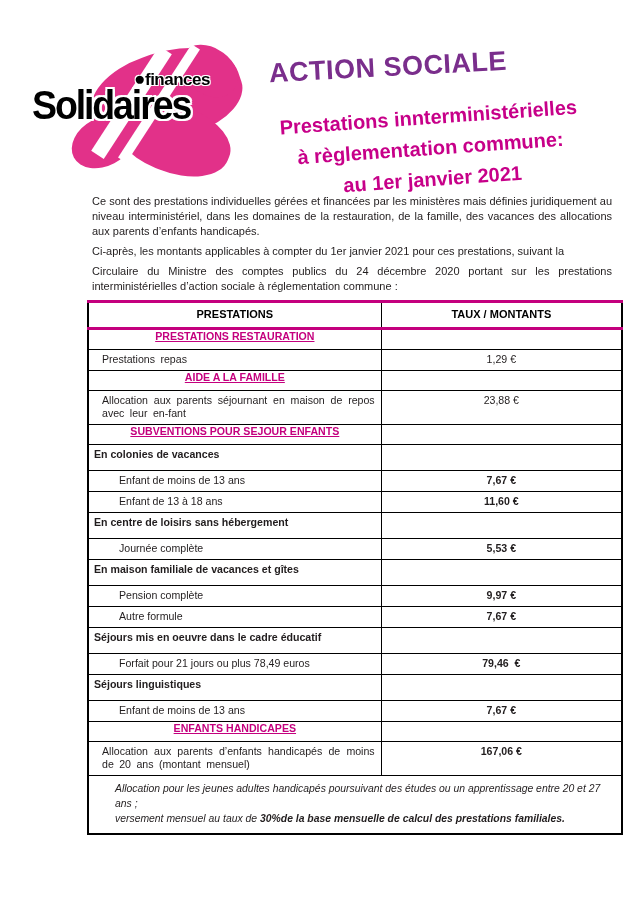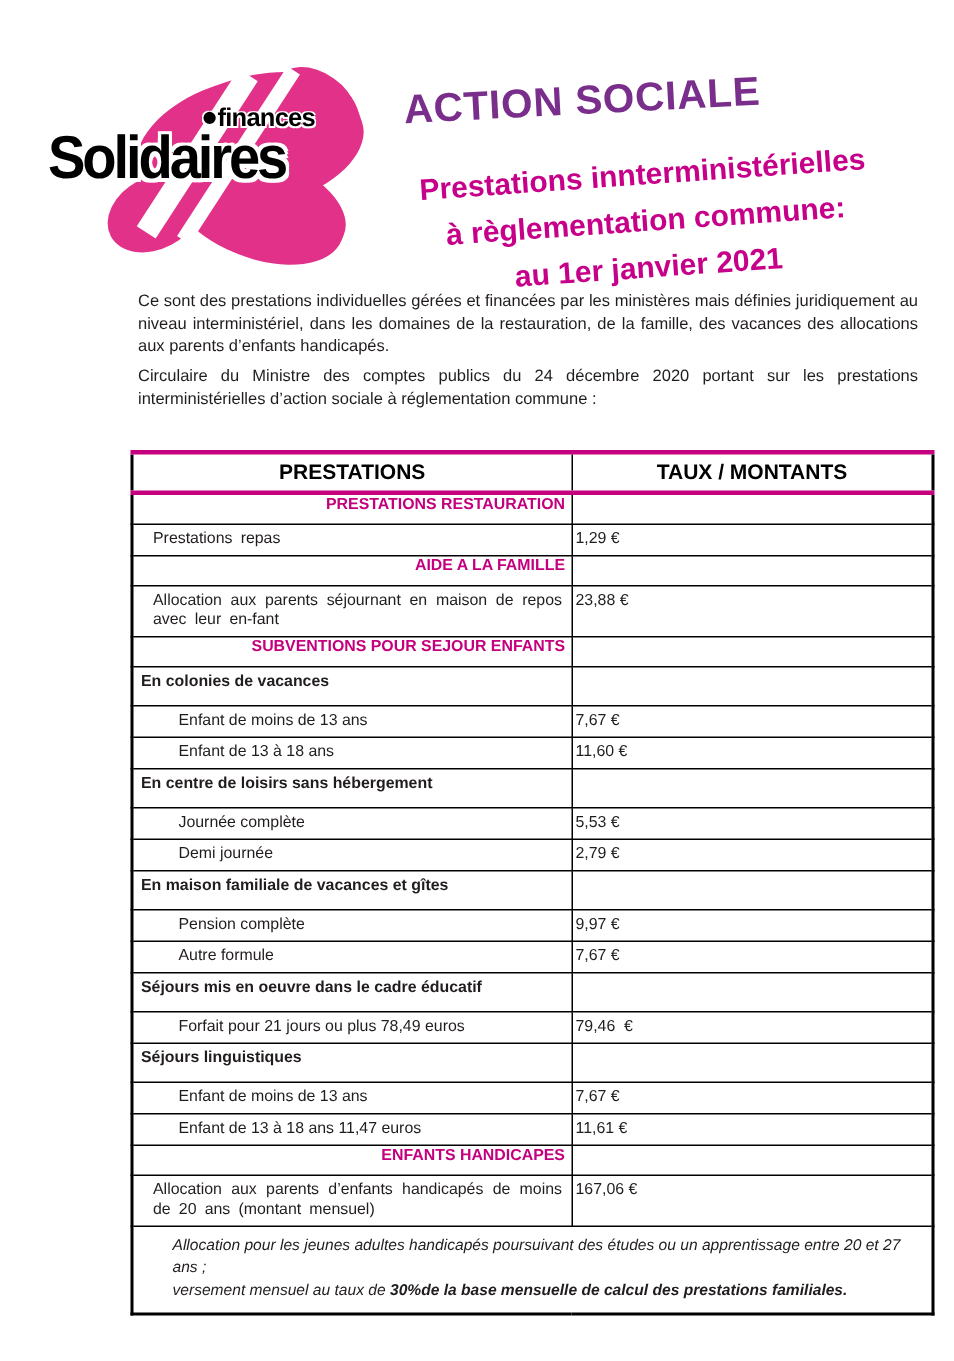--- a/index.html
+++ b/index.html
@@ -43,30 +43,30 @@
   #intro p + p { margin-top:5px; }
   #intro .noj { text-align:left; }
 
   
   #prestations-table { position:absolute; left:87px; top:300px; width:536px;
     border-collapse:collapse; font-size:10.6px; line-height:13px; table-layout:fixed; }
   #prestations-table th, #prestations-table td { border:1px solid #000; vertical-align:top; }
   #prestations-table { border:2px solid #000; }
   th.h1 { width:55%; }
   th.h2 { width:45%;margin-left:48px; }
-  thead th { font-size:14px; font-weight:bold; text-align:center; padding:5px 2px 6px;
+  thead th { font-size:11px; font-weight:bold; text-align:center; padding:5px 2px 6px;
     border-top:3px solid #c4007e !important; border-bottom:3px solid #c4007e !important; color:#000; }
   thead th.h1 { border-left:3px solid #c4007e; border-right:1px solid #000; }
   thead th.h2 { border-right:3px solid #c4007e; }
 
   td.c1 { padding:3px 6px 4px 5px; }
-  td.c2 { white-space:pre; padding:3px 2px 4px; }
-  td.c2.vb { font-weight:normal; }
+  td.c2 { text-align:center; white-space:pre; padding:3px 2px 4px; }
+  td.c2.vb { font-weight:bold; }
 
-  tr.row-section td.c1 { color:#c4007e; font-weight:bold; text-align:right; padding:0 4px 6px; }
+  tr.row-section td.c1 { color:#c4007e; font-weight:bold; text-align:center; padding:0 4px 6px;text-decoration:underline; }
   tr.row-group td.c1 { font-weight:bold; padding:3px 4px 9px 5px; }
   tr.row-item td.c1 { padding:3px 6px 4px 30px; }
   tr.row-plain td.c1 { text-align:justify; word-spacing:2.5px;padding-left:13px; }
 
   td.note-cell { font-style:italic; padding:5px 10px 7px 26px; white-space:pre-line;
     border-top:2px solid #000; border-bottom:2px solid #000; font-size:10.4px; line-height:15px; }
   td.note-cell .note-bold { font-weight:bold; }
 </style>
 </head>
 <body>
@@ -84,20 +84,21 @@
 
 <div id="main-title" class="abs">ACTION SOCIALE</div>
 <div id="subtitle" class="abs">
   <div>Prestations innterministérielles</div>
   <div>à règlementation commune:</div>
   <div>au 1er janvier 2021</div>
 </div>
 
 <div id="intro" class="abs">
   <p>Ce sont des prestations individuelles gérées et financées par les ministères mais définies juridiquement au niveau interministériel, dans les domaines de la restauration, de la famille, des vacances des allocations aux parents d’enfants handicapés.</p>
+  <p class="noj">Ci-après, les montants applicables à compter du 1er janvier 2021 pour ces prestations, suivant la</p>
   <p>Circulaire du Ministre des comptes publics du 24 décembre 2020 portant sur les prestations interministérielles d’action sociale à réglementation commune :</p>
 </div>
 
 <table id="prestations-table">
   <thead>
     <tr>
       <th class="h1">PRESTATIONS</th>
       <th class="h2">TAUX / MONTANTS</th>
     </tr>
   </thead>
@@ -135,24 +136,20 @@
         <td class="c2 vb">11,60 €</td>
       </tr>
       <tr class="row-group">
         <td class="c1">En centre de loisirs sans hébergement</td>
         <td class="c2"></td>
       </tr>
       <tr class="row-item">
         <td class="c1">Journée complète</td>
         <td class="c2 vb">5,53 €</td>
       </tr>
-      <tr class="row-item">
-        <td class="c1">Demi journée</td>
-        <td class="c2 vb">2,79 €</td>
-      </tr>
       <tr class="row-group">
         <td class="c1">En maison familiale de vacances et gîtes</td>
         <td class="c2"></td>
       </tr>
       <tr class="row-item">
         <td class="c1">Pension complète</td>
         <td class="c2 vb">9,97 €</td>
       </tr>
       <tr class="row-item">
         <td class="c1">Autre formule</td>
@@ -167,24 +164,20 @@
         <td class="c2 vb">79,46  €</td>
       </tr>
       <tr class="row-group">
         <td class="c1">Séjours linguistiques</td>
         <td class="c2"></td>
       </tr>
       <tr class="row-item">
         <td class="c1">Enfant de moins de 13 ans</td>
         <td class="c2 vb">7,67 €</td>
       </tr>
-      <tr class="row-item">
-        <td class="c1">Enfant de 13 à 18 ans 11,47 euros</td>
-        <td class="c2 vb">11,61 €</td>
-      </tr>
       <tr class="row-section">
         <td class="c1">ENFANTS HANDICAPES</td>
         <td class="c2"></td>
       </tr>
       <tr class="row-plain">
         <td class="c1">Allocation aux parents d’enfants handicapés de moins de 20 ans (montant mensuel)</td>
         <td class="c2 vb">167,06 €</td>
       </tr>
       <tr class="row-note">
         <td colspan="2" class="note-cell"><span>Allocation pour les jeunes adultes handicapés poursuivant des études ou un apprentissage entre 20 et 27 ans ;

